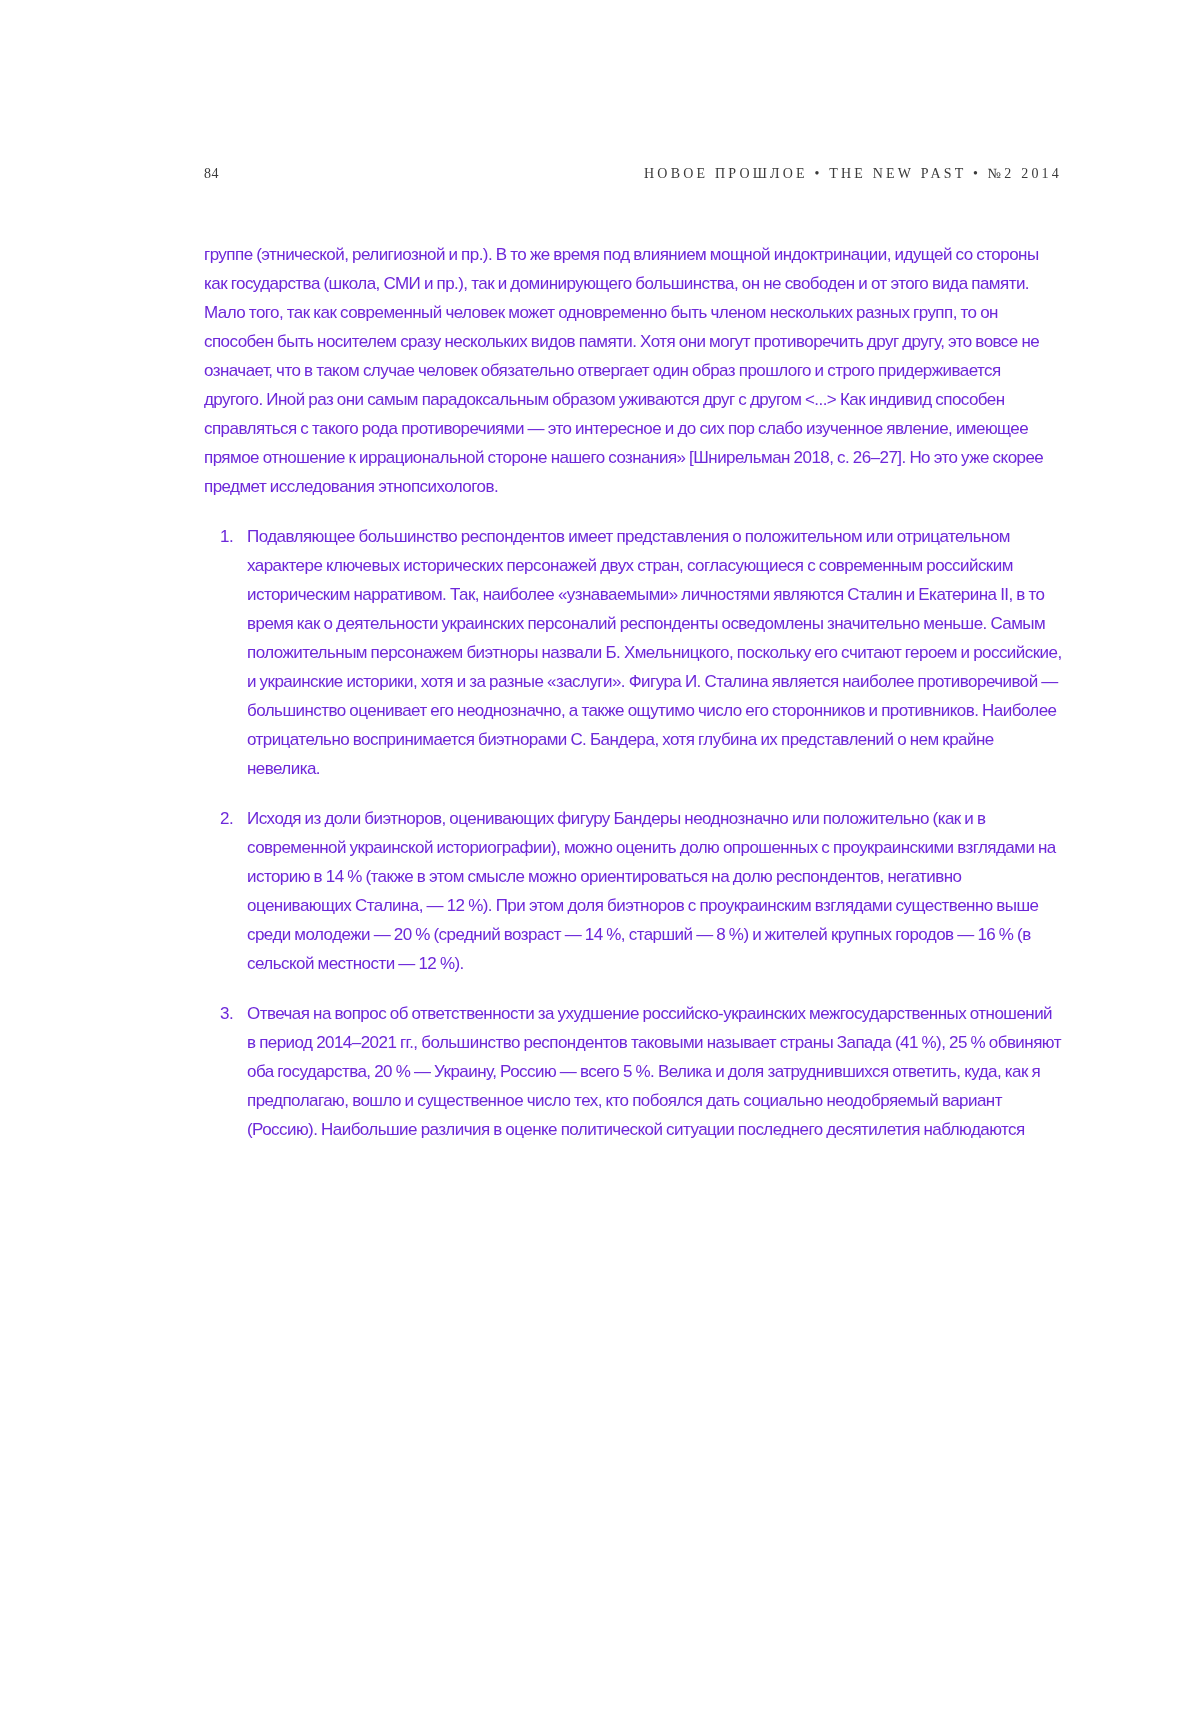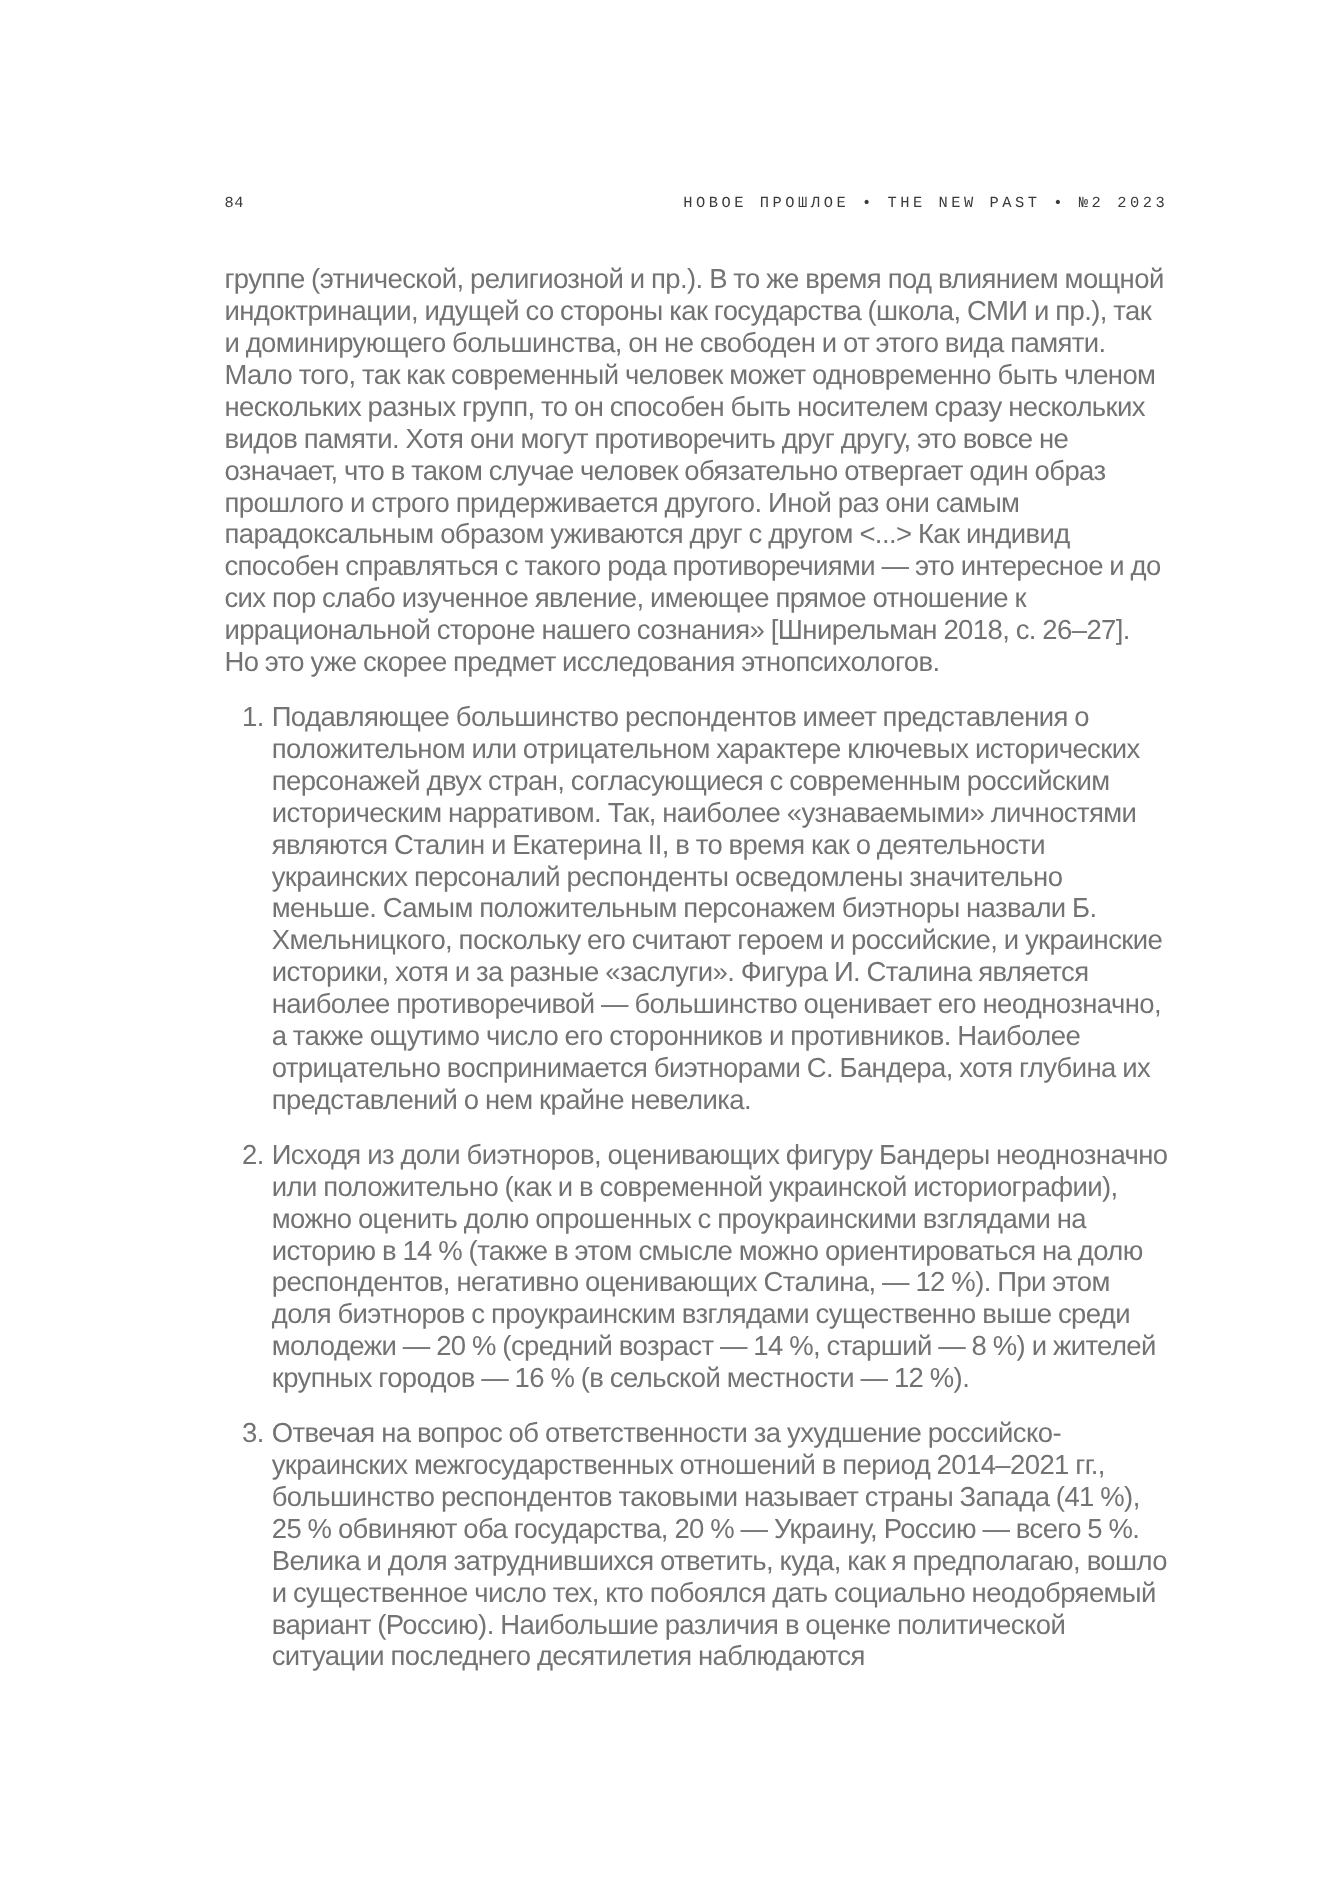--- a/index.html
+++ b/index.html
@@ -1,40 +1,40 @@
 <!DOCTYPE html>
 <html><head>
 <meta charset="utf-8">
 <style>
   html, body { margin: 0; padding: 0; background: #ffffff; }
   body { width: 1200px; height: 1714px; position: relative; overflow: hidden; }
   .page { position: absolute; left: 0; top: 0; width: 1200px; height: 1714px; background: #fff; }
   .running-head {
     position: absolute; left: 204px; top: 166px; width: 858px; height: 22px;
-    font-family: Liberation Mono, monospace; font-size: 14px; color: #3a3a3a; margin-top: 11px;
+    font-family: Liberation Serif, serif; font-size: 14px; color: #3a3a3a;
   }
   .page-number { position: absolute; left: 0; top: 0; letter-spacing: 0.5px; }
   .journal-title { position: absolute; right: 0; top: 0; letter-spacing: 3.2px; }
   .body-text {
     position: absolute; left: 204px; top: 240px; width: 858px;
-    font-family: "Liberation Sans", sans-serif; font-size: 25px; line-height: 29px;
-    color: #737373; letter-spacing: -0.55px; word-spacing: -0.5px;
+    font-family: "Liberation Sans", sans-serif; font-size: 17px; line-height: 29px;
+    color: #6d28d9; letter-spacing: -0.55px; word-spacing: -0.5px;
   }
   .body-text p { margin: 0 0 21px 0; }
   ol.conclusions { margin: 0; padding: 0; list-style: none; }
   ol.conclusions li { position: relative; padding-left: 43px; margin: 0 0 21px 0; }
   ol.conclusions li .num { position: absolute; left: 16px; top: 0; }
 </style>
 </head>
 <body>
 
 <div class="page">
   <div class="running-head">
     <span class="page-number">84</span>
-    <span class="journal-title">НОВОЕ ПРОШЛОЕ • THE NEW PAST • №2 2023</span>
+    <span class="journal-title">НОВОЕ ПРОШЛОЕ • THE NEW PAST • №2 2014</span>
   </div>
 
   <div class="body-text">
     <p>группе (этнической, религиозной и пр.). В то же время под влиянием мощной индоктринации, идущей со стороны как государства (школа, СМИ и пр.), так и доминирующего большинства, он не свободен и от этого вида памяти. Мало того, так как современный человек может одновременно быть членом нескольких разных групп, то он способен быть носителем сразу нескольких видов памяти. Хотя они могут противоречить друг другу, это вовсе не означает, что в таком случае человек обязательно отвергает один образ прошлого и строго придерживается другого. Иной раз они самым парадоксальным образом уживаются друг с другом &lt;...&gt; Как индивид способен справляться с такого рода противоречиями — это интересное и до сих пор слабо изученное явление, имеющее прямое отношение к иррациональной стороне нашего сознания» [Шнирельман 2018, с. 26–27]. Но это уже скорее предмет исследования этнопсихологов.</p>
 
     <ol class="conclusions">
       <li>
         <span class="num">1.</span>
         <span>Подавляющее большинство респондентов имеет представления о положительном или отрицательном характере ключевых исторических персонажей двух стран, согласующиеся с современным российским историческим нарративом. Так, наиболее «узнаваемыми» личностями являются Сталин и Екатерина II, в то время как о деятельности украинских персоналий респонденты осведомлены значительно меньше. Самым положительным персонажем биэтноры назвали Б. Хмельницкого, поскольку его считают героем и российские, и украинские историки, хотя и за разные «заслуги». Фигура И. Сталина является наиболее противоречивой — большинство оценивает его неоднозначно, а также ощутимо число его сторонников и противников. Наиболее отрицательно воспринимается биэтнорами С. Бандера, хотя глубина их представлений о нем крайне невелика.</span>
       </li>

